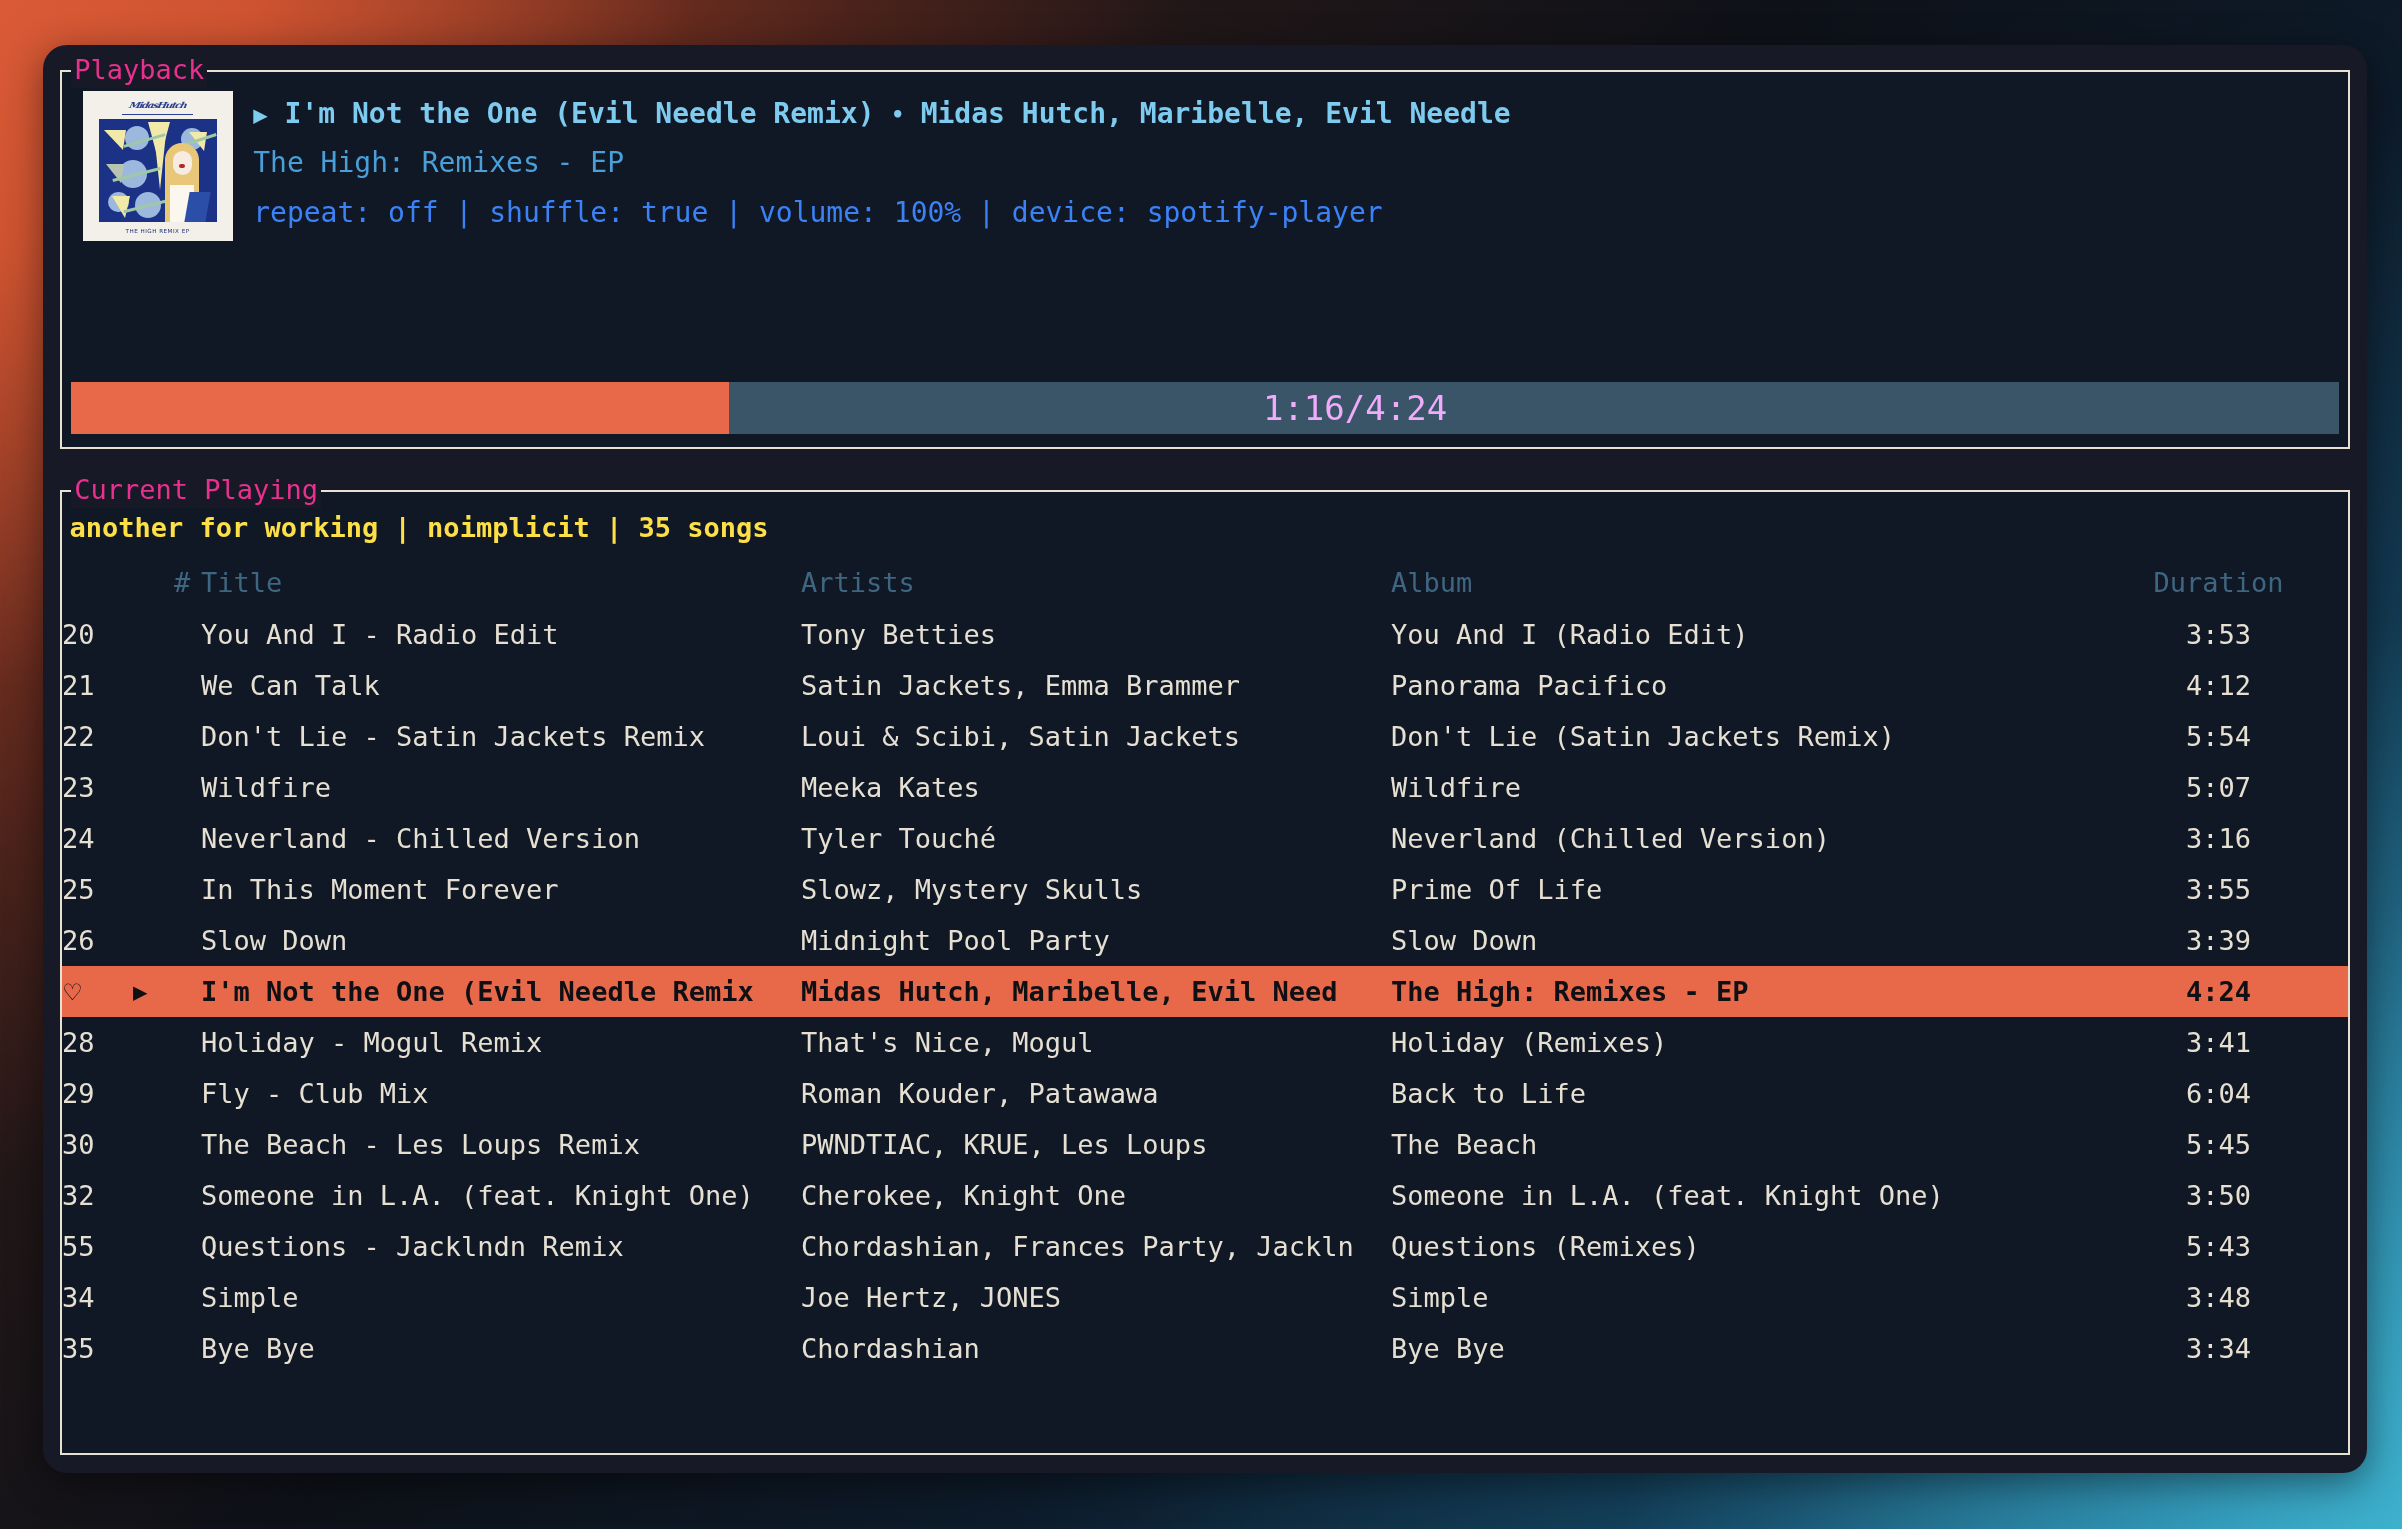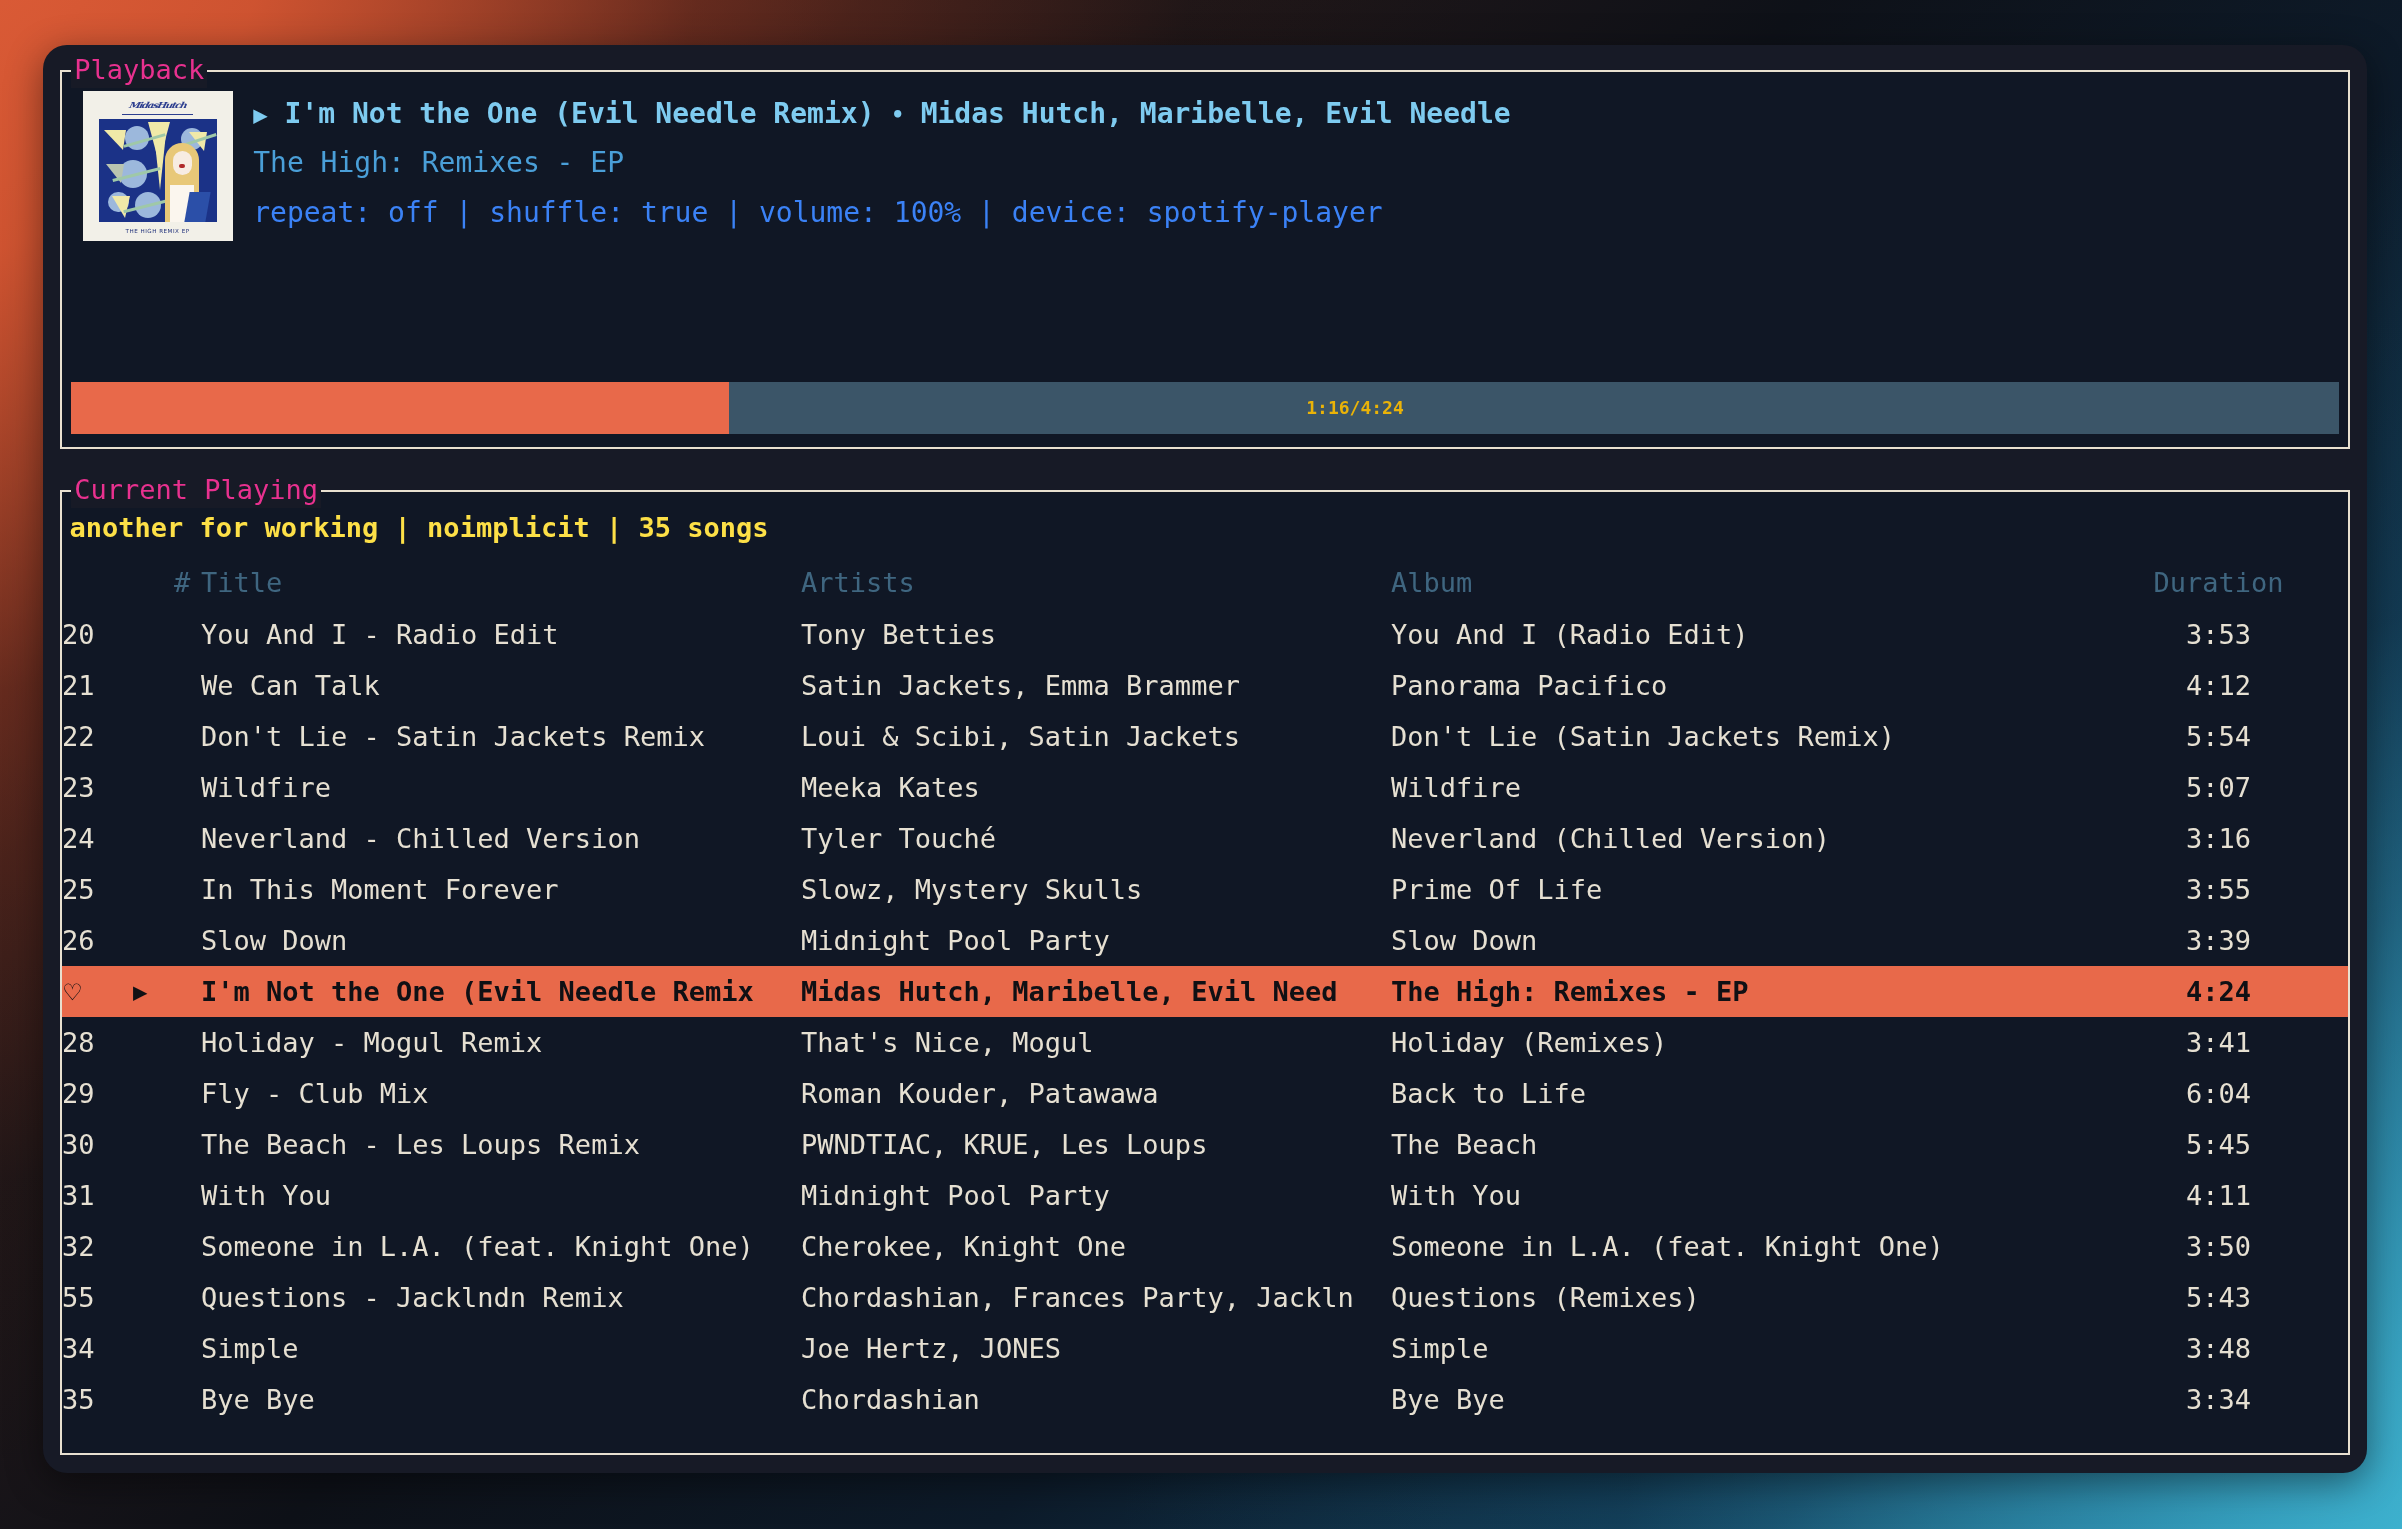--- a/index.html
+++ b/index.html
@@ -146,23 +146,23 @@
     justify-content: center;
   }
   #progress-fill {
     position: absolute;
     left: 0; top: 0; bottom: 0;
     background: #e8694a;
   }
   #progress-label {
     position: relative;
     z-index: 2;
-    color: #eab308;
-    font-size: 18px;
-    font-weight: bold;
+    color: #f0abfc;
+    font-size: 34px;
+    font-weight: normal;
     margin-left: 300px;
   }
 
   
   #playlist {
     height: 965px;
     margin-top: 41px;
   }
   #playlist-meta {
     color: #fde047;
@@ -374,27 +374,20 @@
             <td class="col-dur">6:04</td>
           </tr>
           <tr>
             <td class="col-num">30</td>
             <td class="col-title">The Beach - Les Loups Remix</td>
             <td class="col-art">PWNDTIAC, KRUE, Les Loups</td>
             <td class="col-alb">The Beach</td>
             <td class="col-dur">5:45</td>
           </tr>
           <tr>
-            <td class="col-num">31</td>
-            <td class="col-title">With You</td>
-            <td class="col-art">Midnight Pool Party</td>
-            <td class="col-alb">With You</td>
-            <td class="col-dur">4:11</td>
-          </tr>
-          <tr>
             <td class="col-num">32</td>
             <td class="col-title">Someone in L.A. (feat. Knight One)</td>
             <td class="col-art">Cherokee, Knight One</td>
             <td class="col-alb">Someone in L.A. (feat. Knight One)</td>
             <td class="col-dur">3:50</td>
           </tr>
           <tr>
             <td class="col-num">55</td>
             <td class="col-title">Questions - Jacklndn Remix</td>
             <td class="col-art">Chordashian, Frances Party, Jackln</td>

